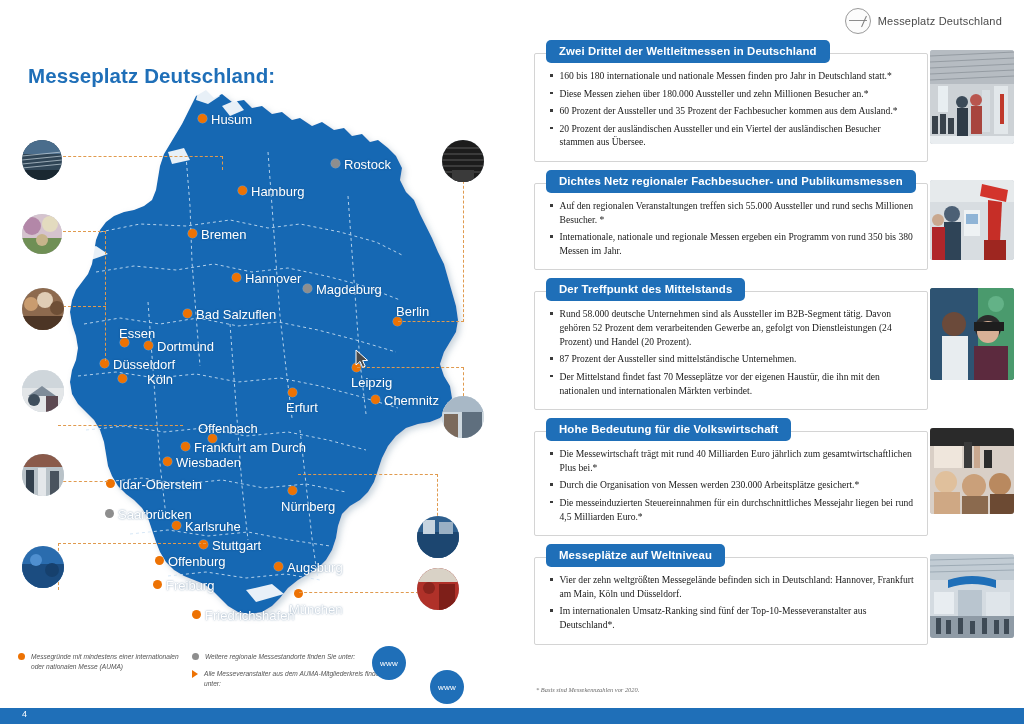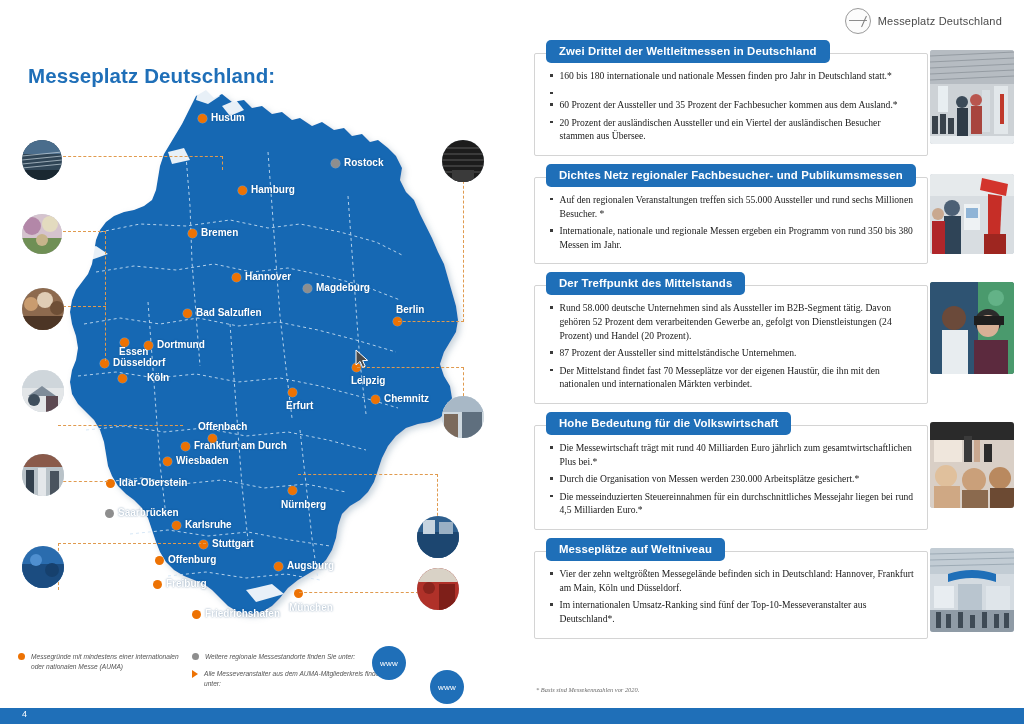--- a/index.html
+++ b/index.html
@@ -70,26 +70,25 @@
   
   #map-panel {
     position: absolute;
     left: 0; top: 56px;
     width: 520px; height: 600px;
   }
   #map-svg { position: absolute; left: 0; top: 0; }
 
   .city-label {
     position: absolute;
-    font-size: 10px;
+    font-size: 13px;
     color: #ffffff;
     white-space: nowrap;
     pointer-events: none;
     text-shadow: 0 0 2px rgba(10,60,110,.55);
-    font-weight: bold;
   }
   .city-dot {
     position: absolute;
     width: 9px; height: 9px;
     border-radius: 50%;
     background: #ed7203;
     box-shadow: 0 0 0 .5px rgba(255,255,255,.35);
   }
   .city-dot.grey { background: #8e8e8e; }
 
@@ -321,21 +320,21 @@
   <span class="city-dot" style="left:232px; top:217px;"></span>
   <span class="city-label" style="left:245px; top:215px;">Hannover</span>
 
   <span class="city-dot" style="left:393px; top:261px;"></span>
   <span class="city-label" style="left:396px; top:248px;">Berlin</span>
 
   <span class="city-dot" style="left:183px; top:253px;"></span>
   <span class="city-label" style="left:196px; top:251px;">Bad Salzuflen</span>
 
   <span class="city-dot" style="left:120px; top:282px;"></span>
-  <span class="city-label" style="left:119px; top:270px;margin-top:20px;">Essen</span>
+  <span class="city-label" style="left:119px; top:270px;">Essen</span>
 
   <span class="city-dot" style="left:144px; top:285px;"></span>
   <span class="city-label" style="left:157px; top:283px;">Dortmund</span>
 
   <span class="city-dot" style="left:100px; top:303px;"></span>
   <span class="city-label" style="left:113px; top:301px;">Düsseldorf</span>
 
   <span class="city-dot" style="left:118px; top:318px;"></span>
   <span class="city-label" style="left:131px; top:316px;padding-left:16px;">Köln</span>
 
@@ -548,20 +547,21 @@
   <div class="info-block">
     <div class="block-frame"></div>
     <div class="block-title">Zwei Drittel der Weltleitmessen in Deutschland</div>
     <div class="block-body">
       <div class="bullet-item">
         <span class="bdot"></span>
         <span>160 bis 180 internationale und nationale Messen finden pro Jahr in Deutschland statt.*</span>
       </div>
       <div class="bullet-item">
         <span class="bdot"></span>
+        <span>Diese Messen ziehen über 180.000 Aussteller und zehn Millionen Besucher an.*</span>
       </div>
       <div class="bullet-item">
         <span class="bdot"></span>
         <span>60 Prozent der Aussteller und 35 Prozent der Fachbesucher kommen aus dem Ausland.*</span>
       </div>
       <div class="bullet-item">
         <span class="bdot"></span>
         <span>20 Prozent der ausländischen Aussteller und ein Viertel der ausländischen Besucher stammen aus Übersee.</span>
       </div>
     </div>

